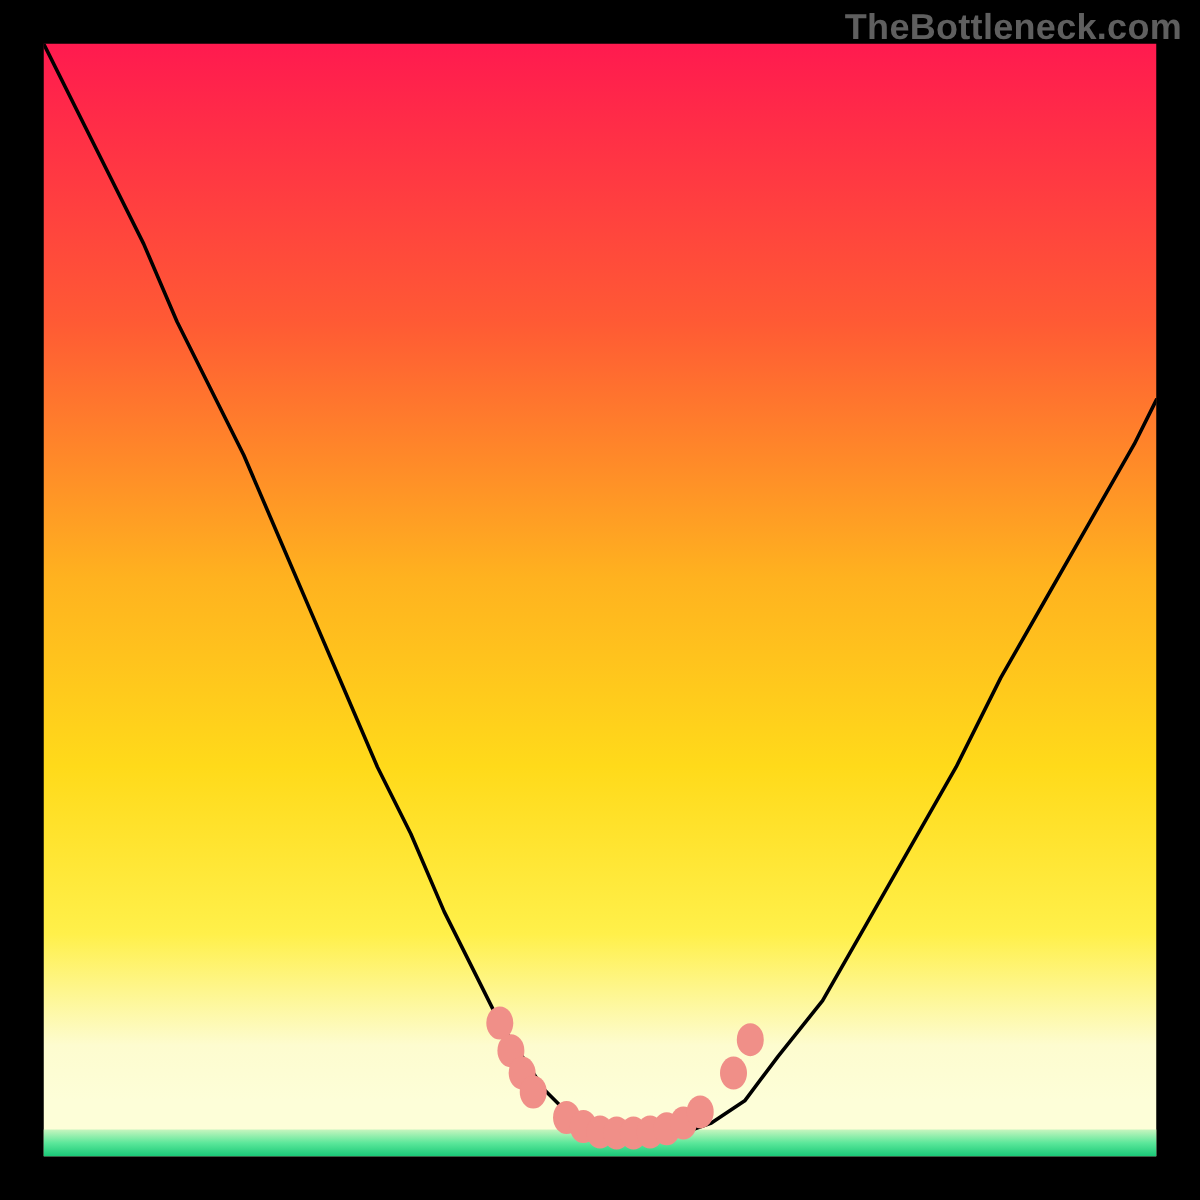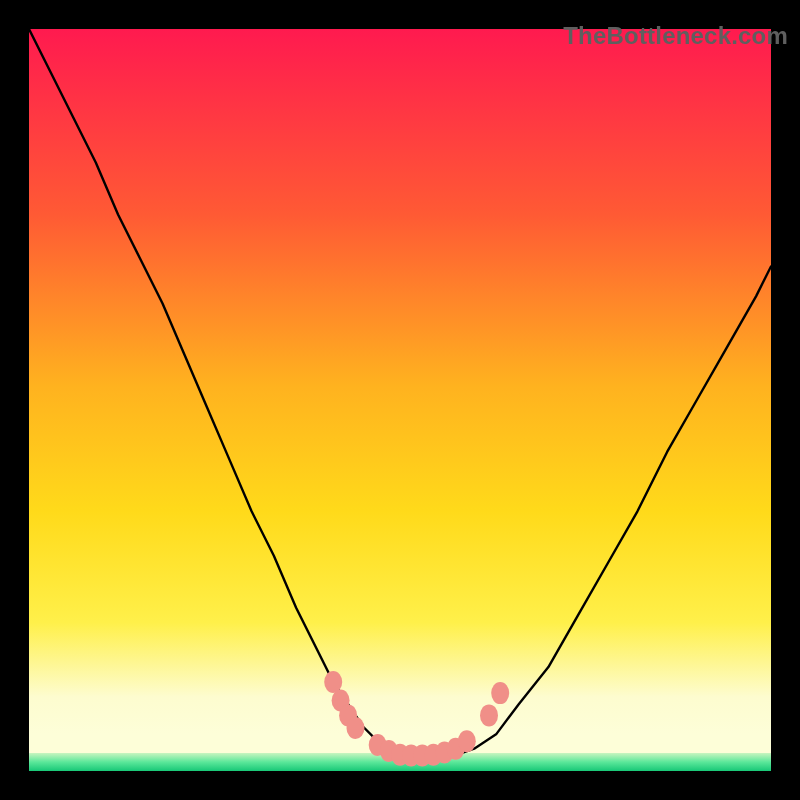--- a/index.html
+++ b/index.html
@@ -19,21 +19,21 @@
   .plot {
     position: absolute;
     left: 29px;
     top: 29px;
     width: 742px;
     height: 742px;
     overflow: hidden;
   }
   .watermark {
     position: absolute;
-    top: 22px;
+    top: 5px;
     right: 12px;
     color: #5f5f5f;
     font-size: 24px;
     font-weight: 600;
     letter-spacing: 0.2px;
     user-select: none;
   }
 </style>
 </head>
 <body>

